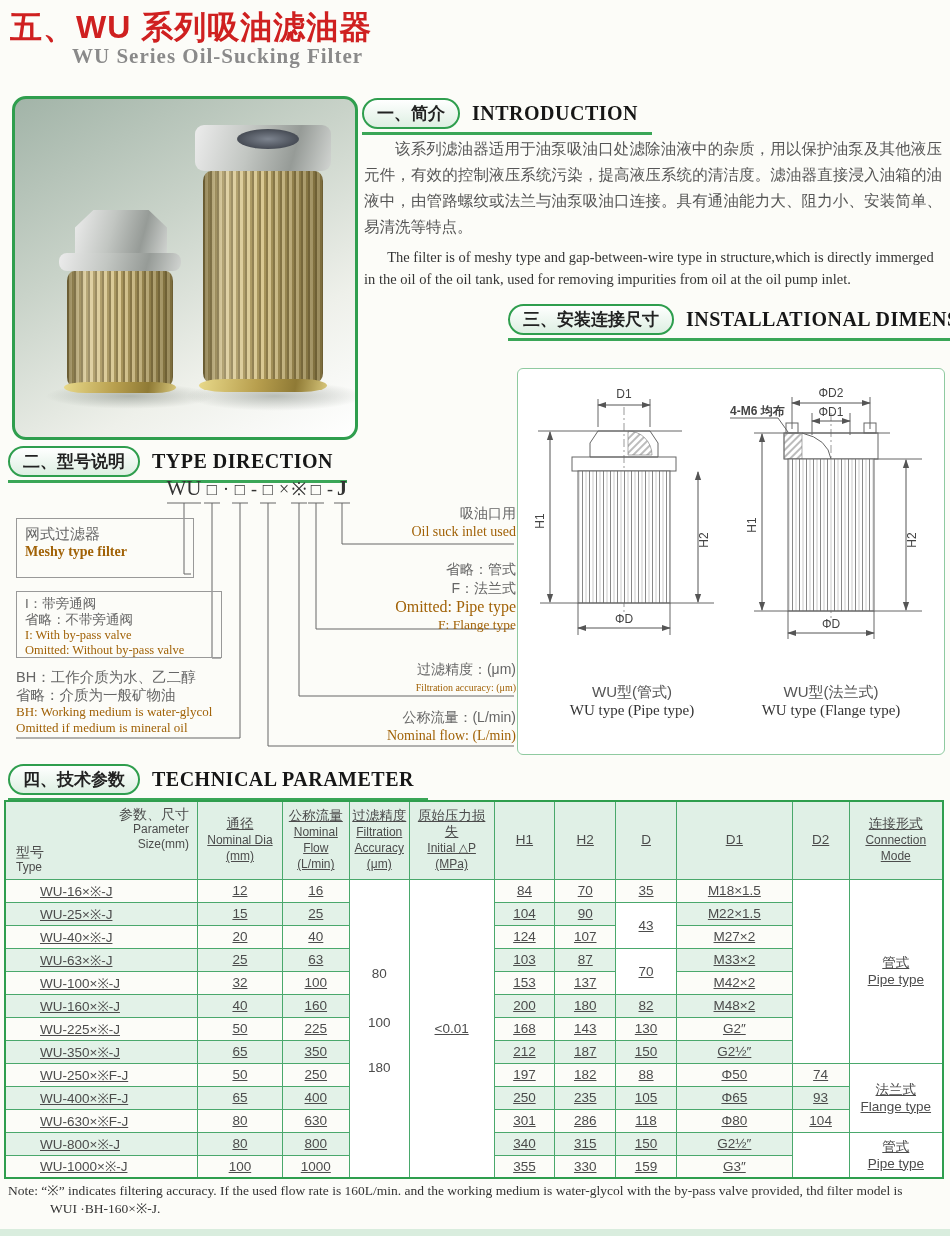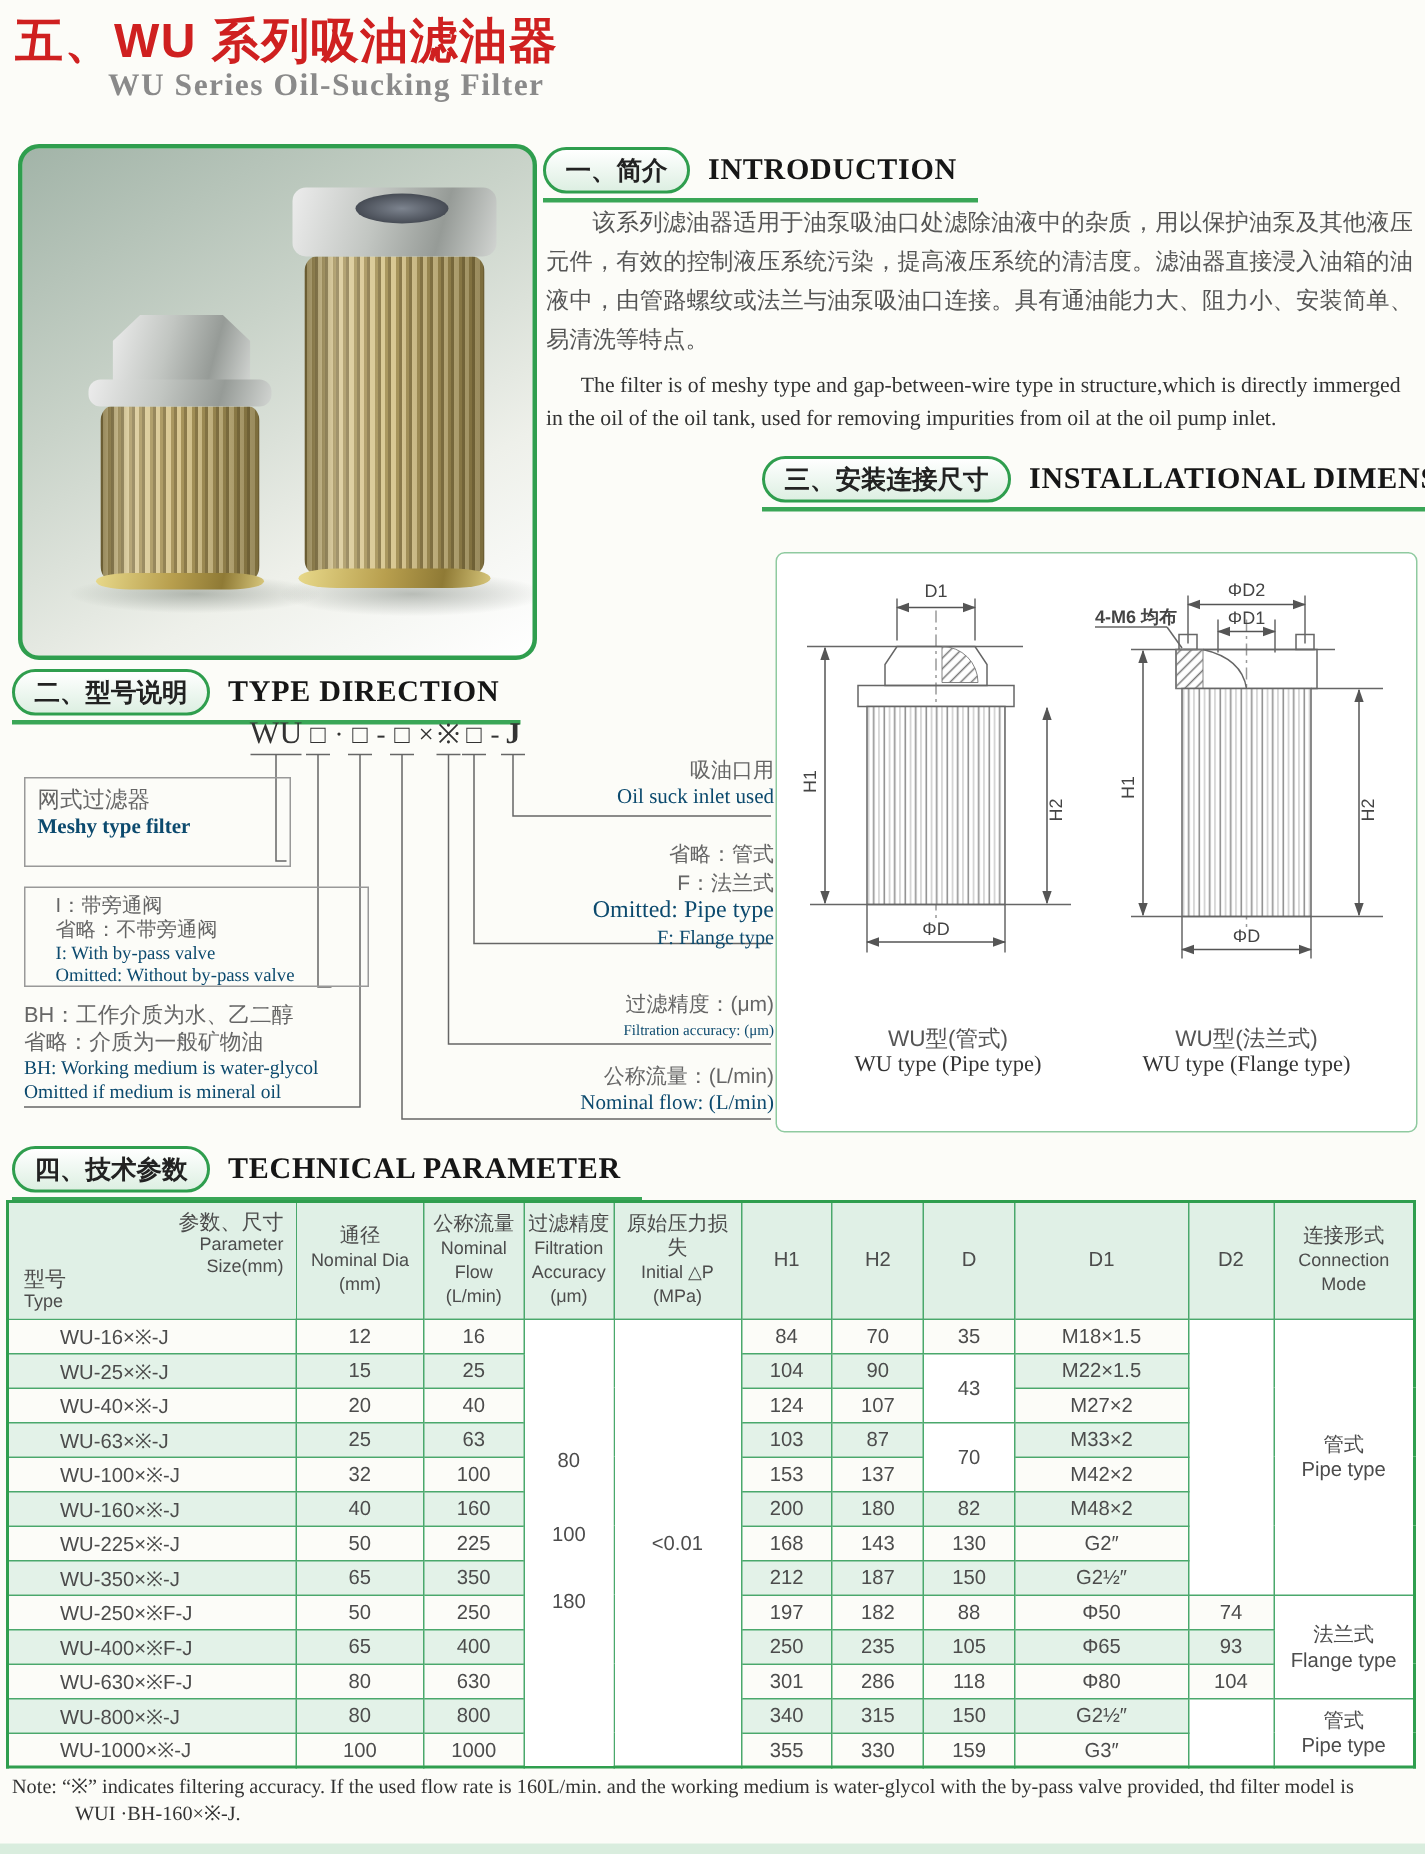--- a/index.html
+++ b/index.html
@@ -49,27 +49,27 @@
   
   .diagram{left:8px;top:476px;width:512px;height:300px;}
   .model{position:absolute;left:157px;top:0;display:flex;font-family:"Liberation Serif",serif;
          font-size:18px;color:#333;align-items:baseline;}
   .model span{display:inline-block;text-align:center;}
   .mw38{width:38px;font-size:21px;} .mw18{width:18px;font-size:17px;} .mw10{width:10px;}
   .mw14{width:14px;} .mw16{width:16px;} .mJ{width:14px;font-weight:bold;font-size:20px;}
   .tbox{position:absolute;border:1px solid #999;padding:5px 8px;background:transparent;}
   .tplain{position:absolute;padding:2px 0;}
   .lz{font-size:14px;color:#666;line-height:19px;}
-  .le{font-family:"Liberation Serif",serif;font-size:13px;color:#0c4a6e;line-height:17px;}
+  .le{font-family:"Liberation Serif",serif;font-size:13px;color:#a16207;line-height:17px;}
   .rlab{position:absolute;right:4px;text-align:right;}
   .rlab .lz{line-height:19px;} .rlab .le{line-height:18px;}
 
   
   table.tech{position:absolute;left:4px;top:800px;width:940px;border-collapse:collapse;
-             border:2px solid #2f9e4e;font-size:13.5px;color:#4c4c4c;}
+             border:2px solid #2f9e4e;font-size:13.5px;color:#4c4c4c;text-decoration:underline;}
   table.tech th,table.tech td{border:1px solid #4aa86c;text-align:center;padding:0 2px;}
   table.tech thead tr{height:78px;}
   table.tech th{background:#e0f0e6;font-weight:normal;font-size:13.5px;line-height:16px;}
   table.tech th .he{font-size:12px;color:#4c4c4c;}
   table.tech tbody tr{height:23px;}
   tr.alt td{background:#e3f2e8;}
   table.tech td.merged{background:#fff !important;}
   td.c-type{text-align:left !important;padding-left:34px !important;}
   td.filt{position:relative;vertical-align:top;}
   .fv{position:absolute;left:0;right:0;text-align:center;}
@@ -256,21 +256,21 @@
         <polyline points="291,27 291,220 506,220"></polyline>
         <polyline points="308,27 308,153 506,153"></polyline>
         <polyline points="334,27 334,68 506,68"></polyline>
       </g>
     </svg>
 
     <div class="tbox" style="left:8px;top:42px;width:160px;height:48px;">
       <div class="lz" style="font-size:15px;">网式过滤器</div>
       <div class="le" style="font-size:14px;font-weight:bold;">Meshy type filter</div>
     </div>
-    <div class="tbox" style="left:8px;top:115px;width:188px;height:57px;padding:4px 20px;">
+    <div class="tbox" style="left:8px;top:115px;width:188px;height:57px;padding:4px 8px;">
       <div class="lz" style="font-size:13.5px;line-height:16px;">I：带旁通阀</div>
       <div class="lz" style="font-size:13.5px;line-height:16px;">省略：不带旁通阀</div>
       <div class="le" style="font-size:12.5px;line-height:15px;">I: With by-pass valve</div>
       <div class="le" style="font-size:12.5px;line-height:15px;">Omitted: Without by-pass valve</div>
     </div>
     <div class="tplain" style="left:8px;top:190px;width:240px;">
       <div class="lz" style="font-size:14.5px;line-height:18px;">BH：工作介质为水、乙二醇</div>
       <div class="lz" style="font-size:14.5px;line-height:18px;">省略：介质为一般矿物油</div>
       <div class="le" style="line-height:16px;">BH: Working medium is water-glycol</div>
       <div class="le" style="line-height:16px;">Omitted if medium is mineral oil</div>

